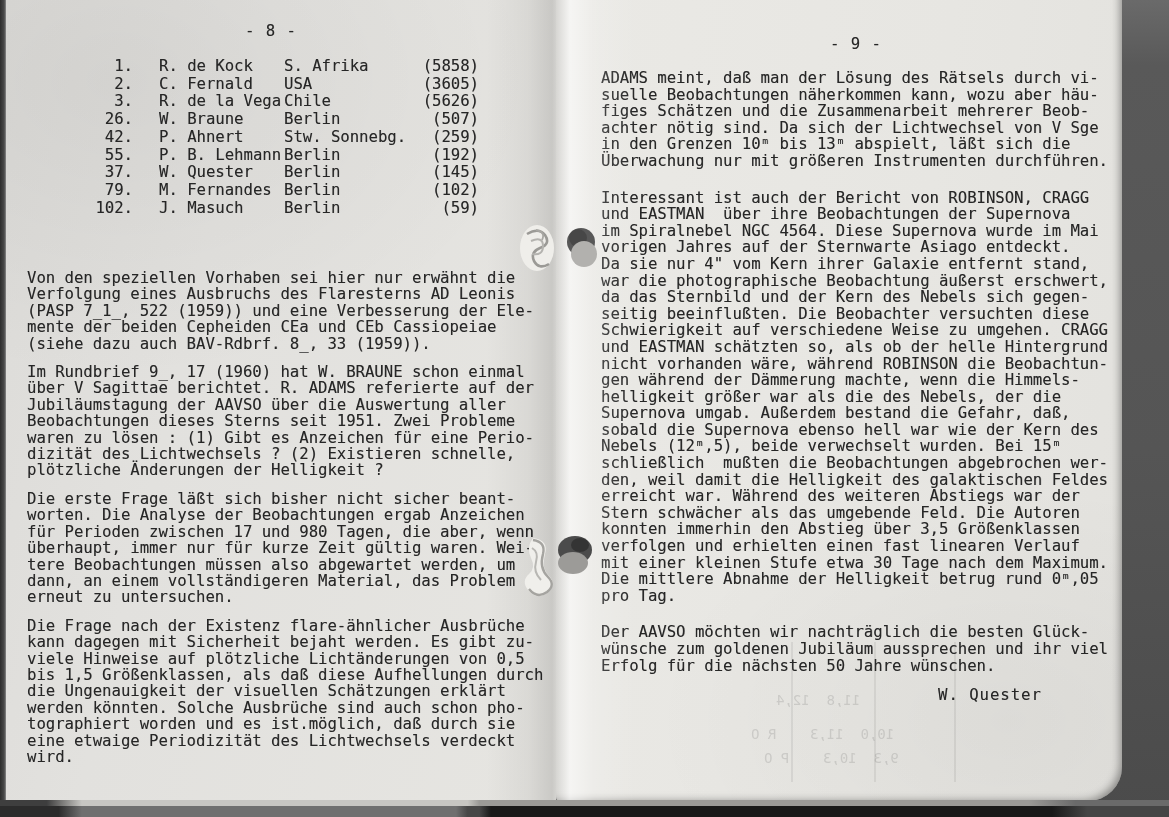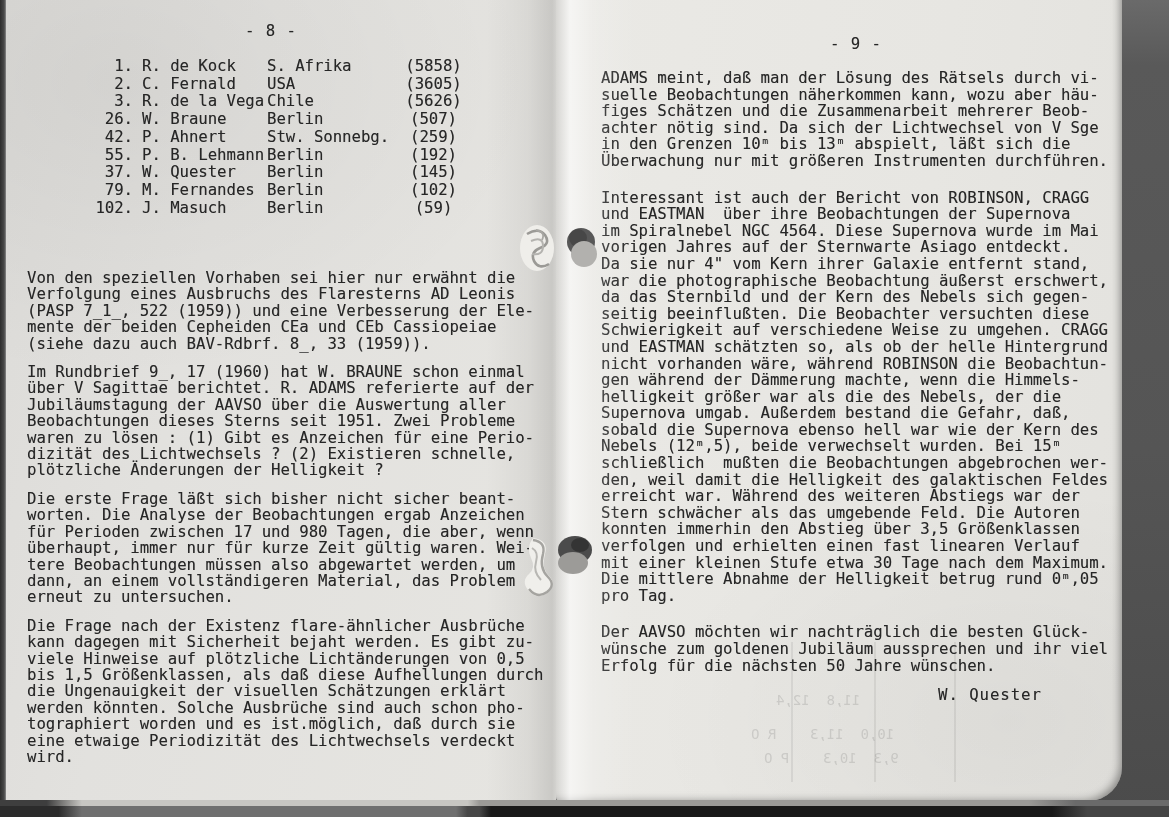--- a/index.html
+++ b/index.html
@@ -39,23 +39,23 @@
 
   .page-num{position:absolute;font-size:15.6px;letter-spacing:1px;
     text-shadow:0.3px 0.3px 0 rgba(40,40,40,0.35);}
   .page-left .page-num{left:239px;top:22px}
   .page-right .page-num{left:274px;top:35px}
 
   .obs-table{position:absolute;left:89px;top:58px;font-size:15.6px;line-height:17.7px;
     text-shadow:0.3px 0.3px 0 rgba(40,40,40,0.35);}
   .trow{display:flex}
   .c-rank{width:38px;text-align:right}
-  .c-name{margin-left:9px;width:125px}
+  .c-name{margin-left:26px;width:125px}
   .c-loc{width:138px}
-  .c-count{width:57px;text-align:center}
+  .c-count{width:57px;text-align:right}
 
   .textcol{position:absolute;font-size:15.6px;
     text-shadow:0.3px 0.3px 0 rgba(40,40,40,0.35);}
   .page-left .textcol{left:21px;top:270px;width:528px;line-height:16.4px}
   .page-right .textcol{left:45px;top:70px;width:525px;line-height:16.6px}
   pre.para{margin:0;font:inherit;white-space:pre}
   .page-left pre.para{margin-bottom:12px}
   .page-right pre.para{margin-bottom:20px}
 
   .signature{position:absolute;left:382px;top:686px;font-size:15.6px;letter-spacing:1px;

